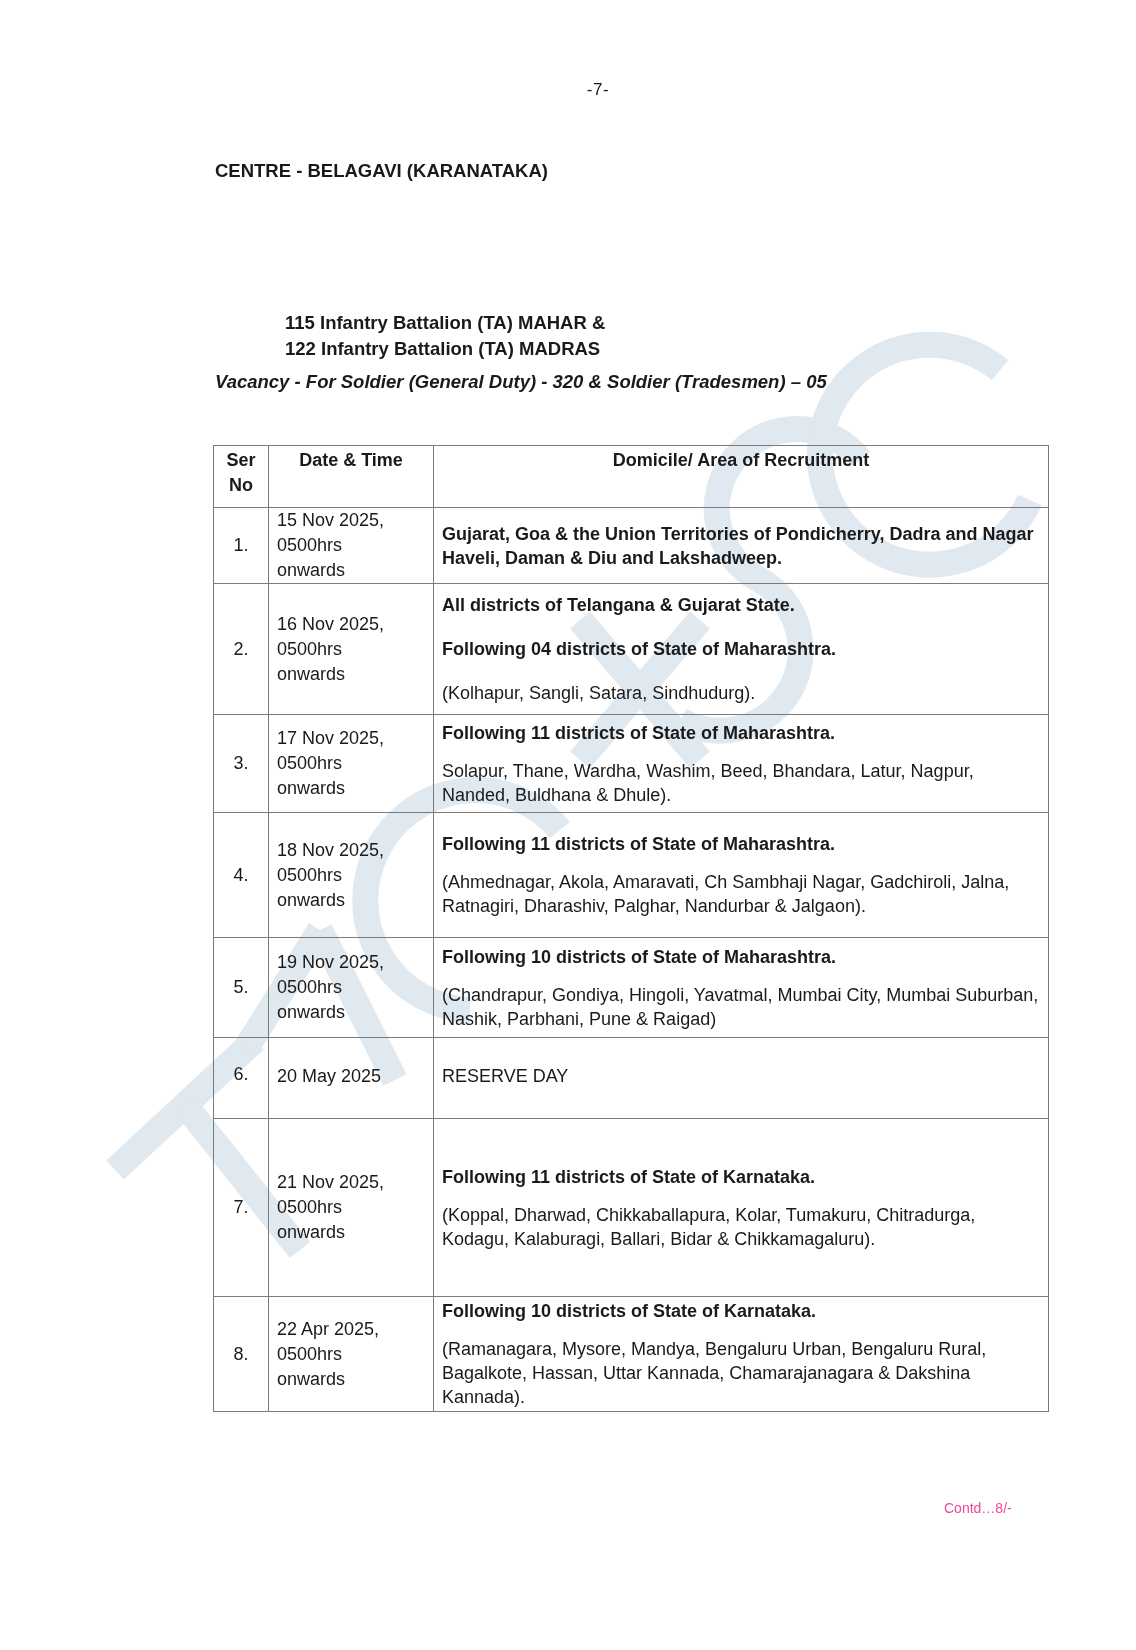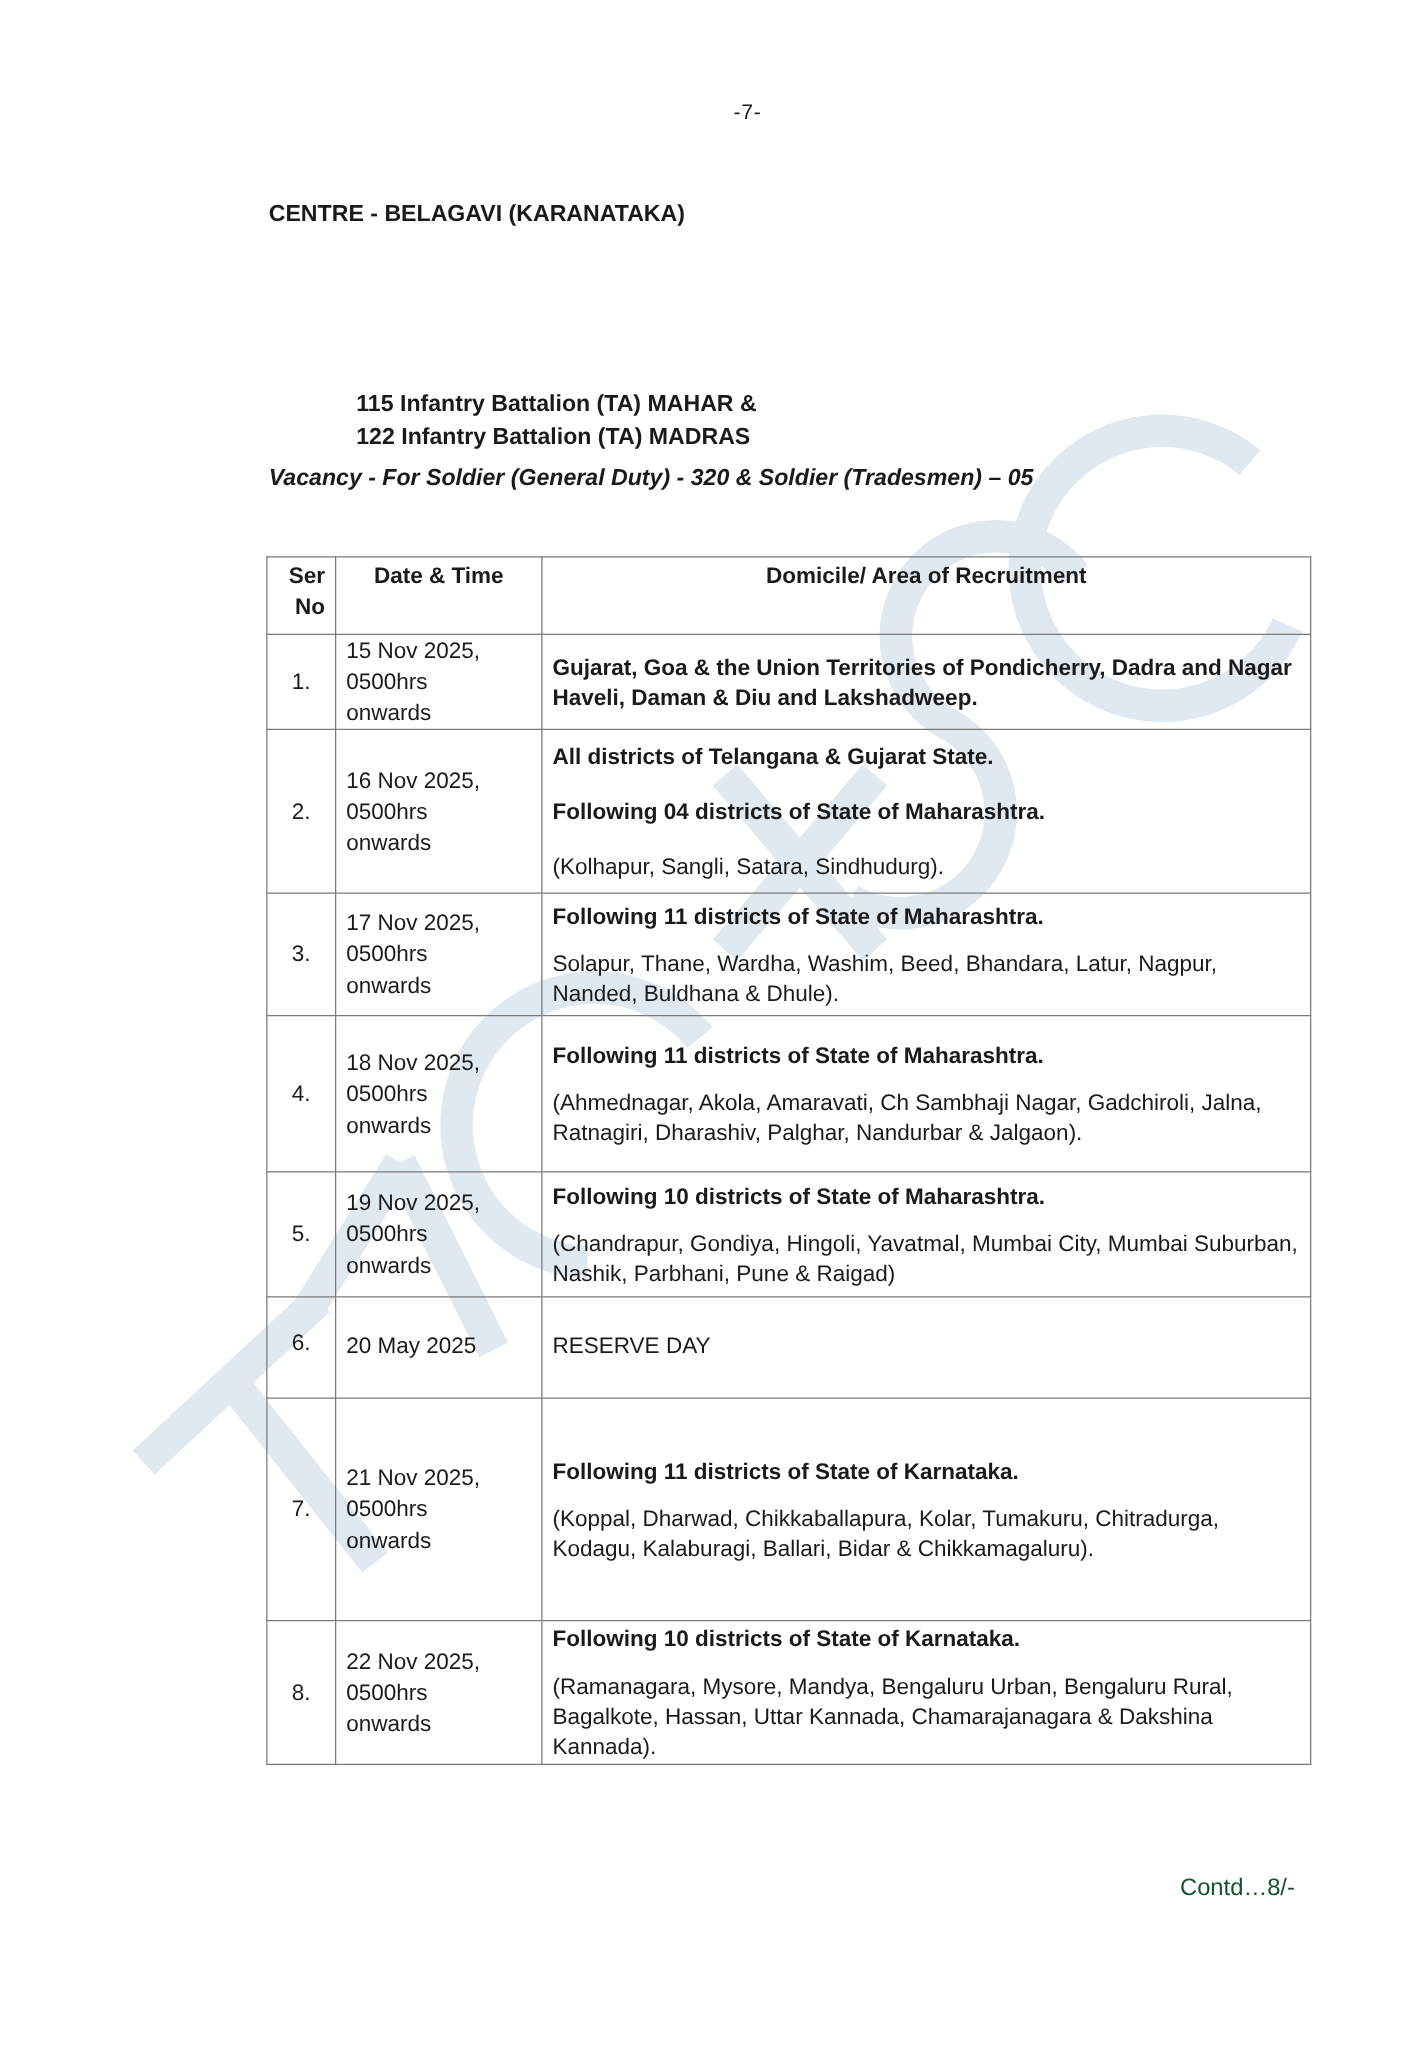--- a/index.html
+++ b/index.html
@@ -11,28 +11,28 @@
   .content { position: absolute; left: 0; top: 0; width: 1136px; height: 1650px; z-index: 1; }
   .page-num { position: absolute; top: 80px; left: 0; width: 1196px; text-align: center; font-size: 17px; letter-spacing: 0.5px; }
   .line { position: absolute; left: 215px; font-size: 18.5px; font-weight: bold; white-space: nowrap; }
   .sub { left: 285px; margin-top: 17px; }
   table.sched {
     position: absolute; left: 213px; top: 445px; width: 835px; border-collapse: collapse;
     font-size: 18px; table-layout: fixed;
   }
   table.sched td, table.sched th { border: 1px solid #7a7a7a; vertical-align: middle; padding: 0 8px; }
   th { font-weight: bold; text-align: center; vertical-align: top !important; padding-top: 2px !important; line-height: 25px; }
-  th.ser { text-align: right; }
+  th.ser { text-align: center; }
   td.ser { text-align: center; padding: 0 !important; }
   td.dt { line-height: 25px; }
   td.dom { line-height: 24px; }
   .bold { font-weight: bold; }
   .gap { display: block; height: 20px; }
   .gap-s { display: block; height: 14px; }
-  .footer { position: absolute; top: 1500px; left: 944px; font-size: 19px; color: #14532d; }
+  .footer { position: absolute; top: 1500px; left: 944px; font-size: 14px; color: #ec4899; }
 </style>
 </head>
 <body>
 
 <svg class="watermark" viewBox="0 0 1136 1650">
   <g fill="none" stroke="#dde6ef" stroke-width="26" stroke-linecap="butt" opacity="0.9">
 
     <line x1="115" y1="1170" x2="255" y2="1040"></line>
     <line x1="185" y1="1105" x2="300" y2="1250"></line>
 
@@ -149,21 +149,21 @@
         <td class="dom">
           <span class="bold">Following 11 districts of State of Karnataka.</span>
           <span class="gap-s"></span>
           <span>(Koppal, Dharwad, Chikkaballapura, Kolar, Tumakuru, Chitradurga, Kodagu, Kalaburagi, Ballari, Bidar &amp; Chikkamagaluru).</span>
         </td>
       </tr>
 
       <tr style="height:115px">
         <td class="ser">8.</td>
         <td class="dt">
-          <span>22 Nov 2025,</span><br><span>0500hrs</span><br><span>onwards</span>
+          <span>22 Apr 2025,</span><br><span>0500hrs</span><br><span>onwards</span>
         </td>
         <td class="dom">
           <span class="bold">Following 10 districts of State of Karnataka.</span>
           <span class="gap-s"></span>
           <span>(Ramanagara, Mysore, Mandya, Bengaluru Urban, Bengaluru Rural, Bagalkote, Hassan, Uttar Kannada, Chamarajanagara &amp; Dakshina Kannada).</span>
         </td>
       </tr>
     </tbody>
   </table>
 

